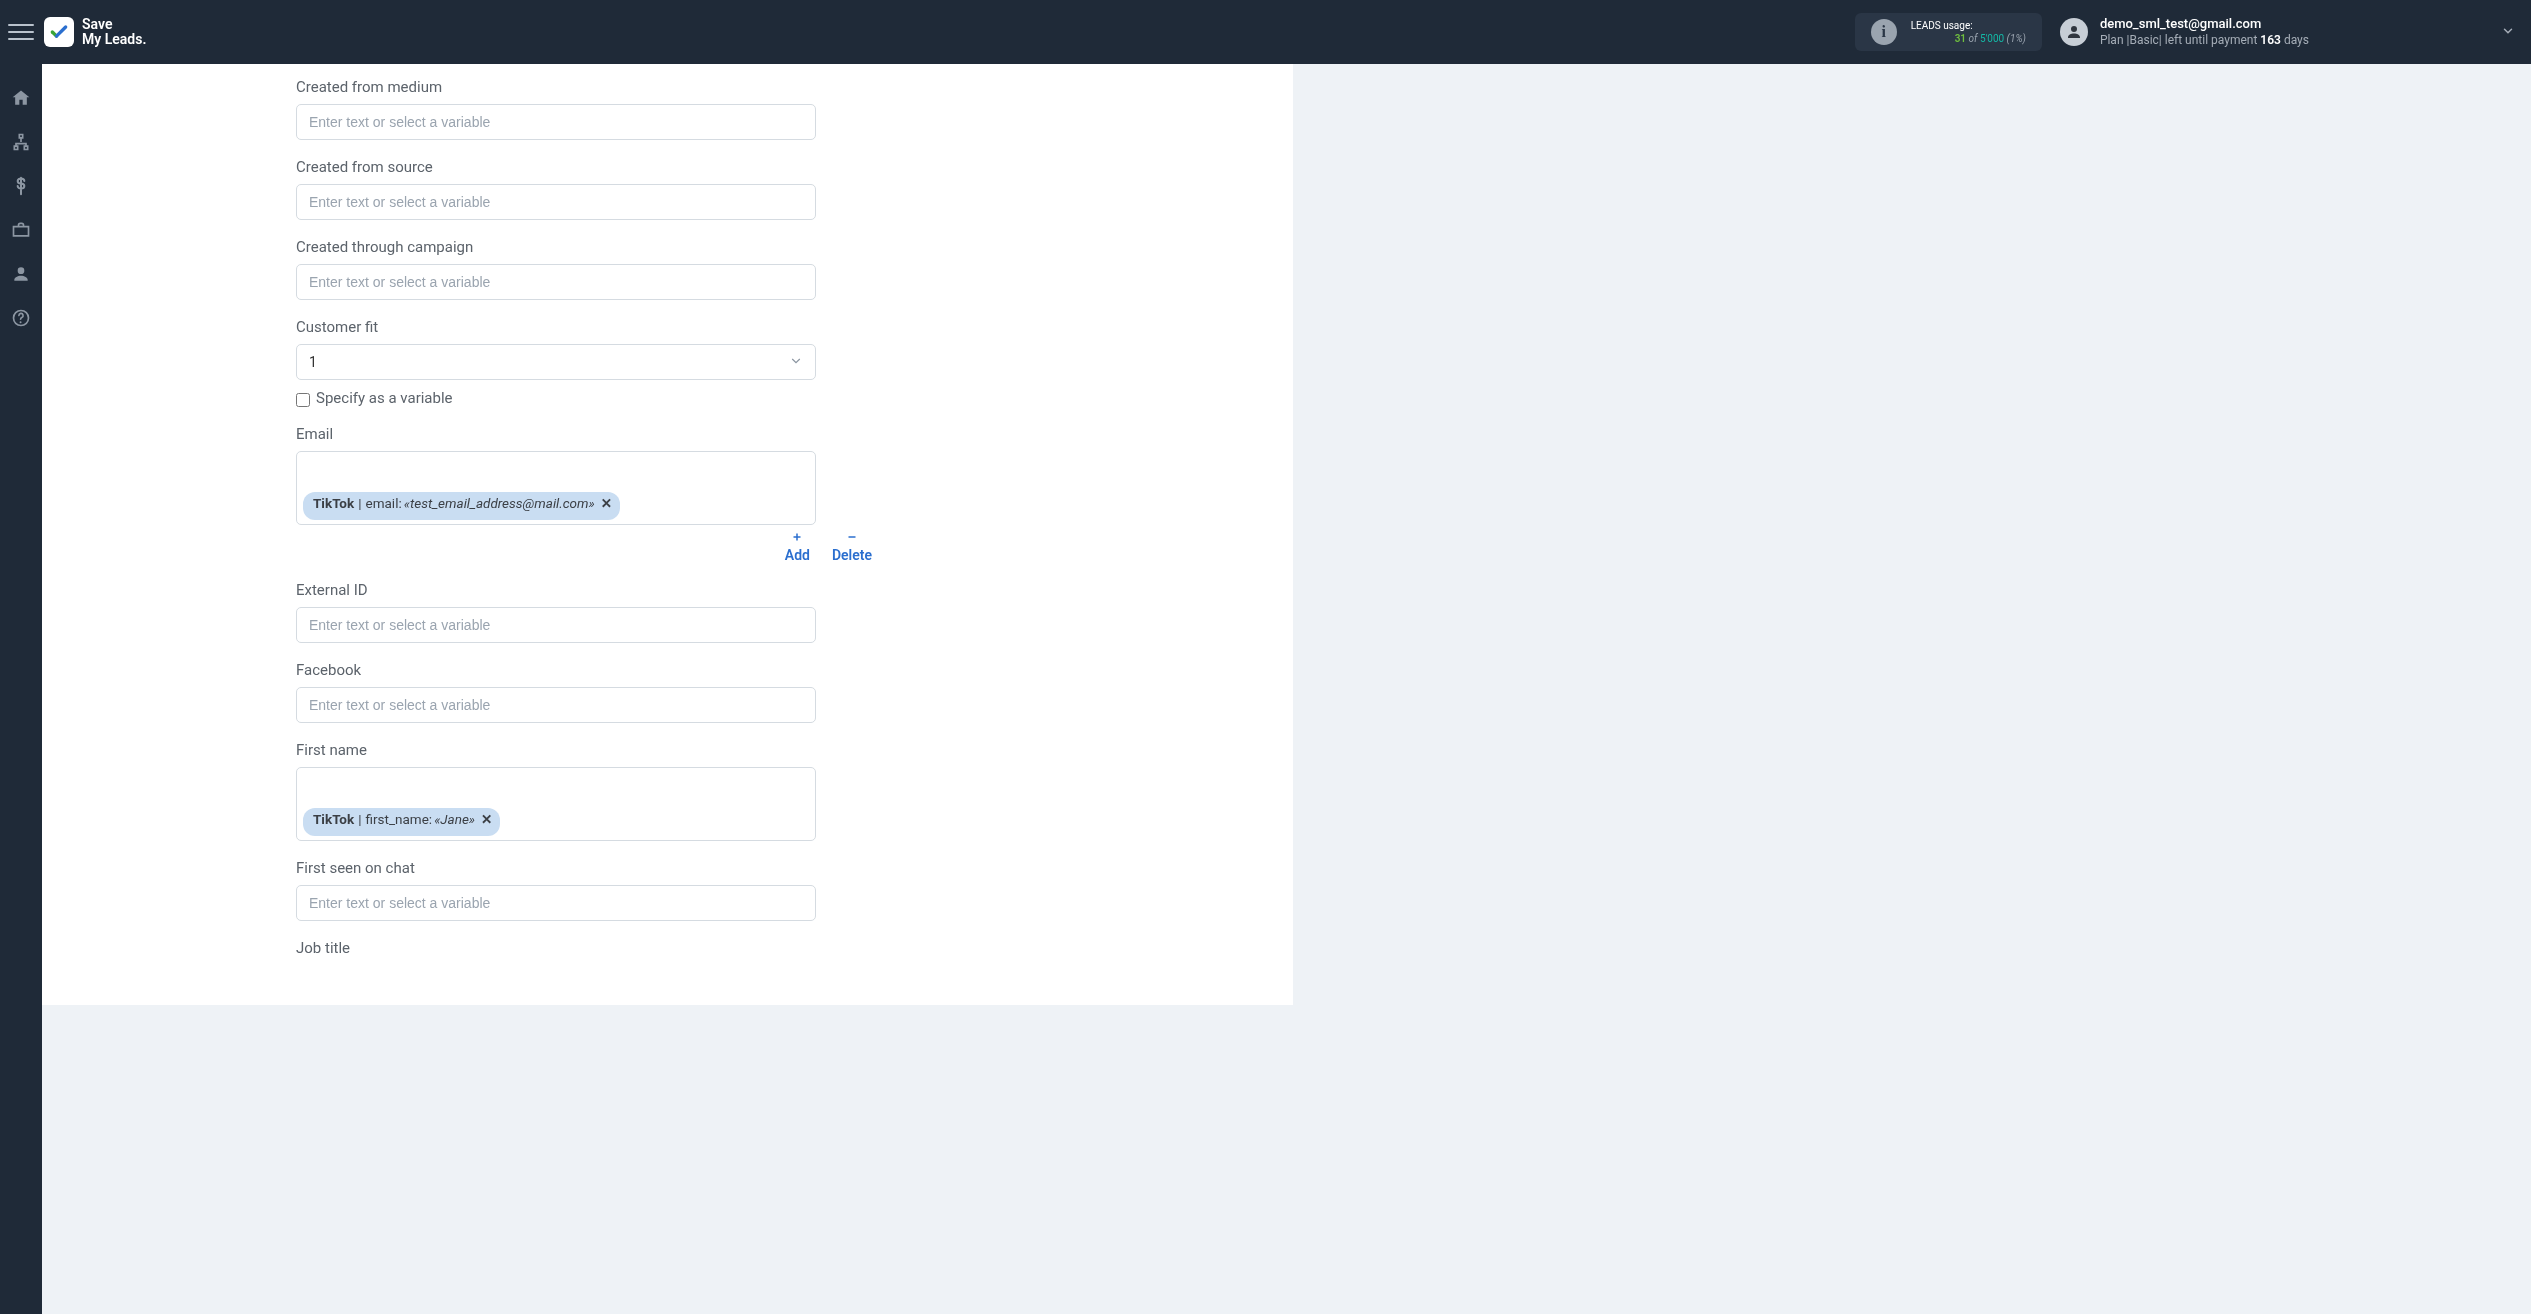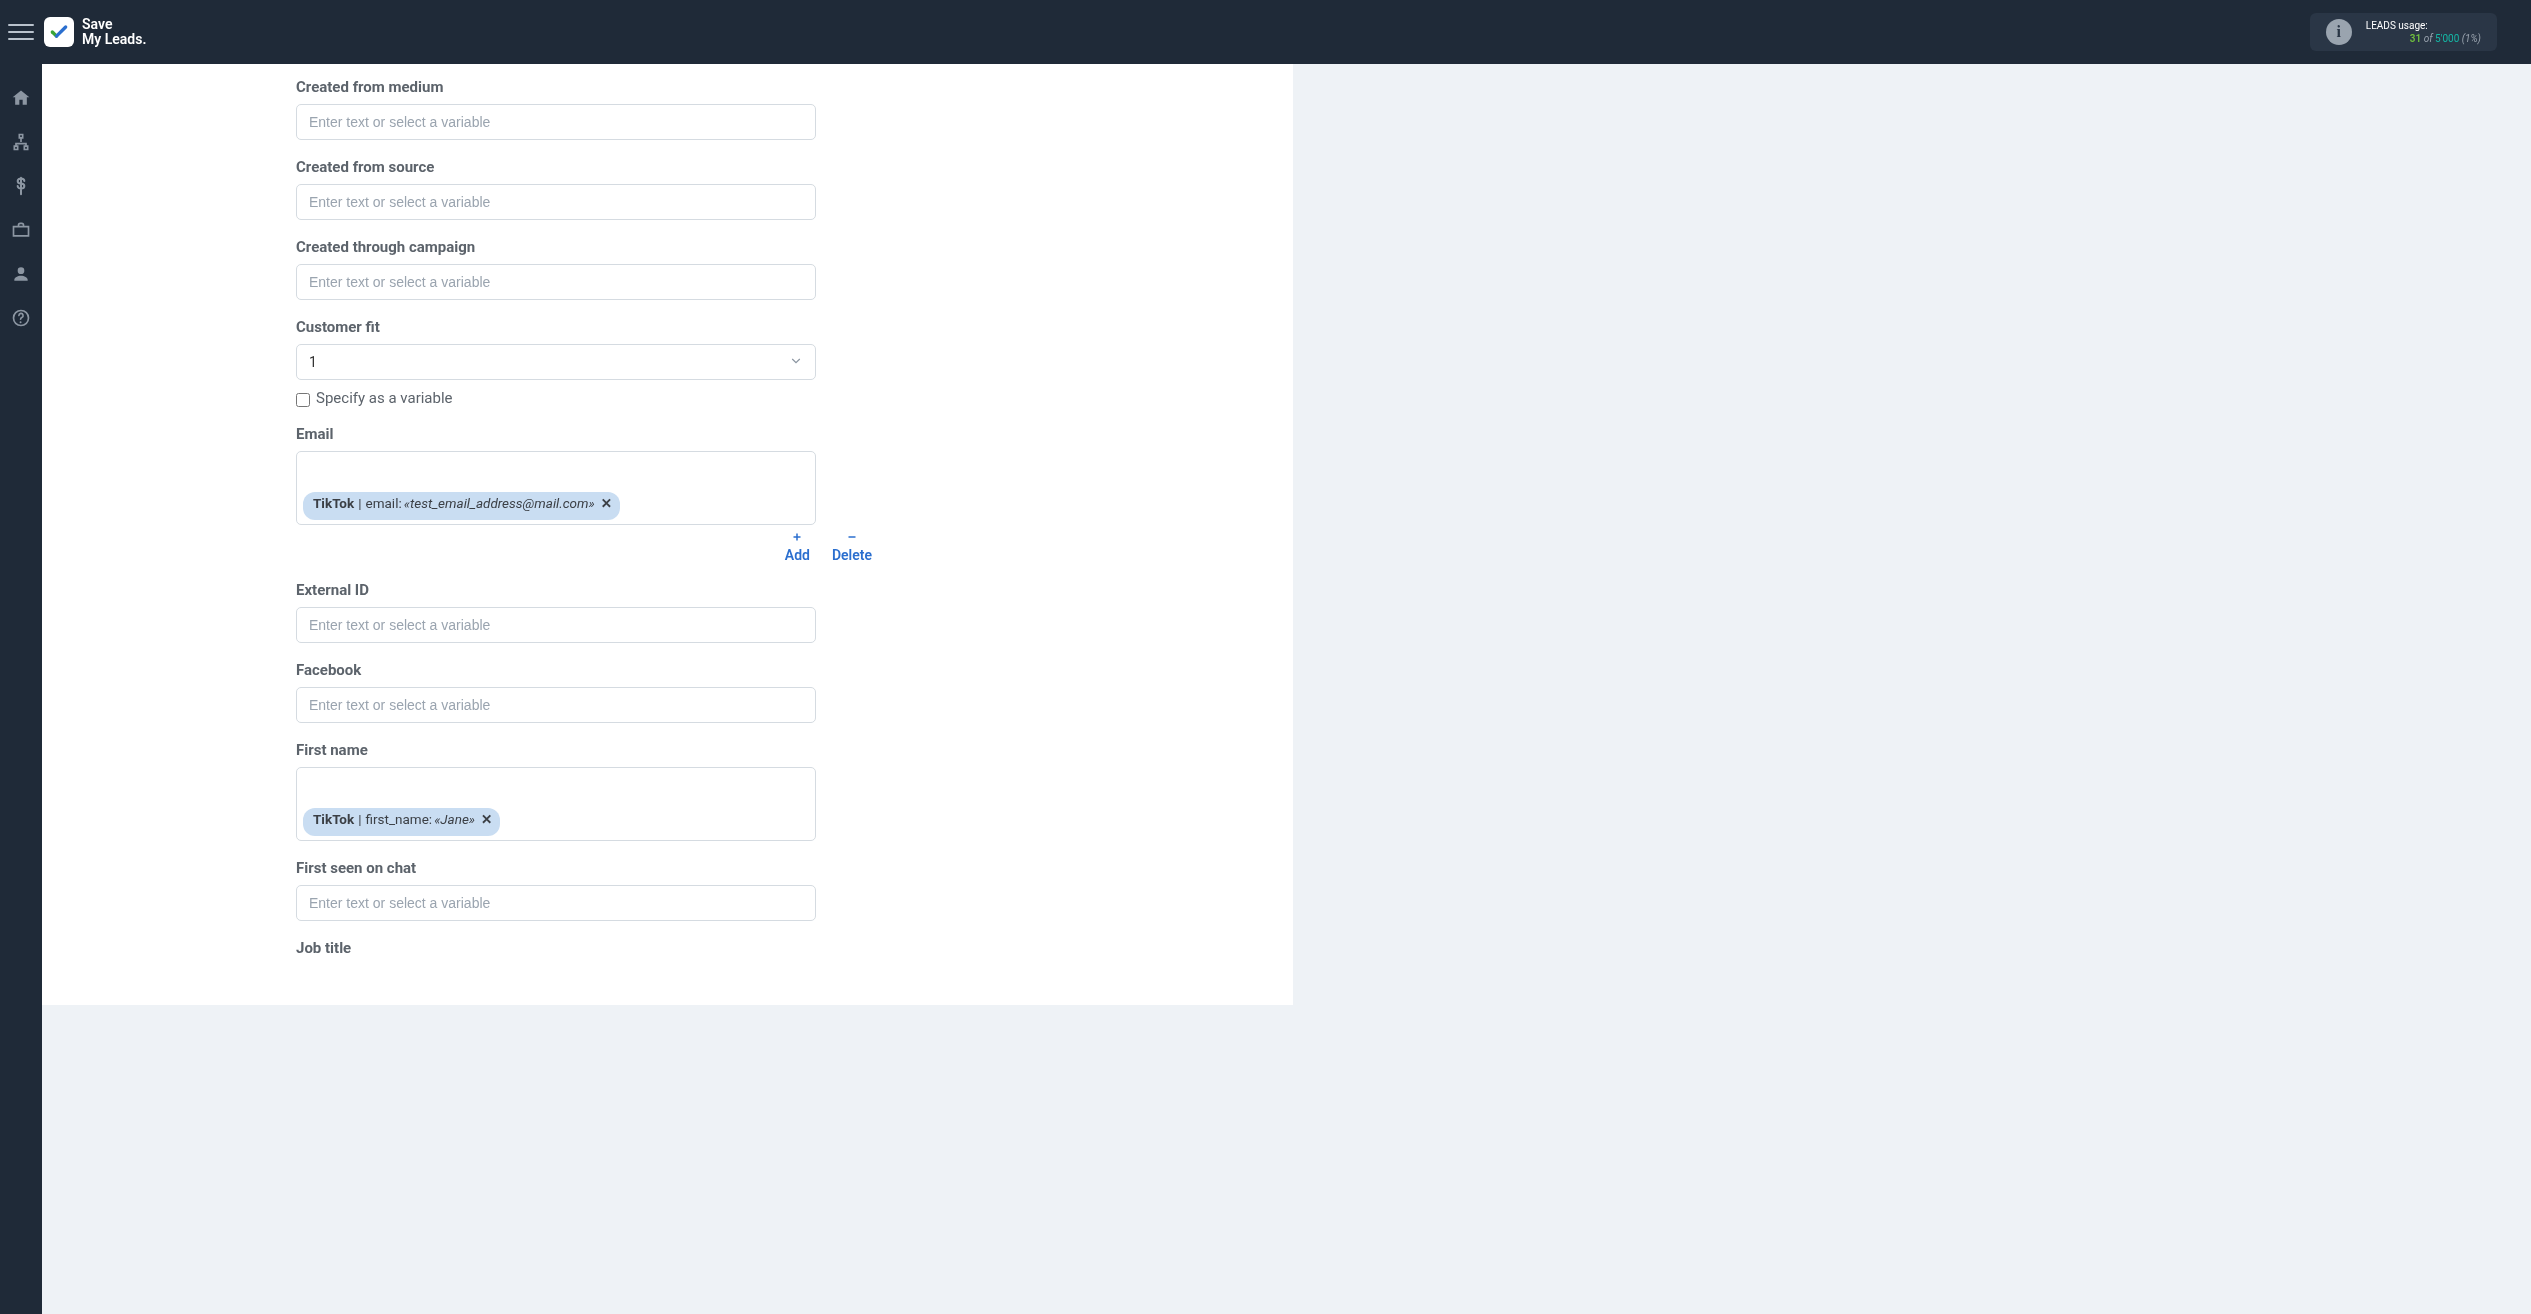--- a/index.html
+++ b/index.html
@@ -60,21 +60,21 @@
   .sidebar .nav-ic svg { width: 20px; height: 20px; fill: currentColor; }
 
   .page-wrap { flex: 1; background: #eef2f6; overflow: auto; }
   .card {
     background: #fff; width: 1251px; margin: 0 0 0 0;
     min-height: 734px; padding: 14px 42px 40px 254px;
   }
 
   
   .field { margin-bottom: 18px; }
-  .field-label { font-size: 15px; font-weight: 700; color: #5c636b; margin-bottom: 8px; }
+  .field-label { font-size: 15px; font-weight: 400; color: #5c636b; margin-bottom: 8px; }
 
   .text-input, .select-input, .chip-input {
     width: 520px; min-height: 36px;
     border: 1px solid #d5dbe1; border-radius: 5px;
     background: #fff; font-size: 14px; color: #333;
     padding: 7px 12px;
   }
   .text-input::placeholder { color: #9aa4af; }
 
   .select-input { display: flex; align-items: center; justify-content: space-between; cursor: pointer; }
@@ -128,20 +128,38 @@
       <div>LEADS usage:</div>
       <div class="usage-row2">
         <span class="cur">31</span>
         <span class="of"> <span>of</span> </span>
         <span class="max">5'000</span>
         <span> <span>(1%)</span></span>
       </div>
     </div>
   </div>
 
+  <div class="account">
+    <div class="avatar">
+      <svg viewBox="0 0 24 24">
+          <path d="M12 12a4 4 0 1 0-4-4 4 4 0 0 0 4 4zm0 2c-4 0-8 2-8 5v1h16v-1c0-3-4-5-8-5z"></path>
+        </svg>
+    </div>
+    <div class="account-text">
+      <div class="account-email">demo_sml_test@gmail.com</div>
+      <div class="account-plan">
+        <span>Plan |</span><span>Basic</span><span>| left until payment </span><span class="bold">163</span><span> days</span>
+      </div>
+    </div>
+    <div class="account-caret">
+      <svg width="14" height="14" viewBox="0 0 24 24" fill="none">
+          <path d="M6 9l6 6 6-6" stroke="#a5adb7" stroke-width="2.5" stroke-linecap="round"></path>
+        </svg>
+    </div>
+  </div>
 </div>
 
 <div class="app">
   <div class="sidebar">
     <div class="nav-ic">
       <svg viewBox="0 0 24 24">
           <path d="M12 3 2 11h3v9h5v-6h4v6h5v-9h3z"></path>
         </svg>
     </div>
     <div class="nav-ic">

